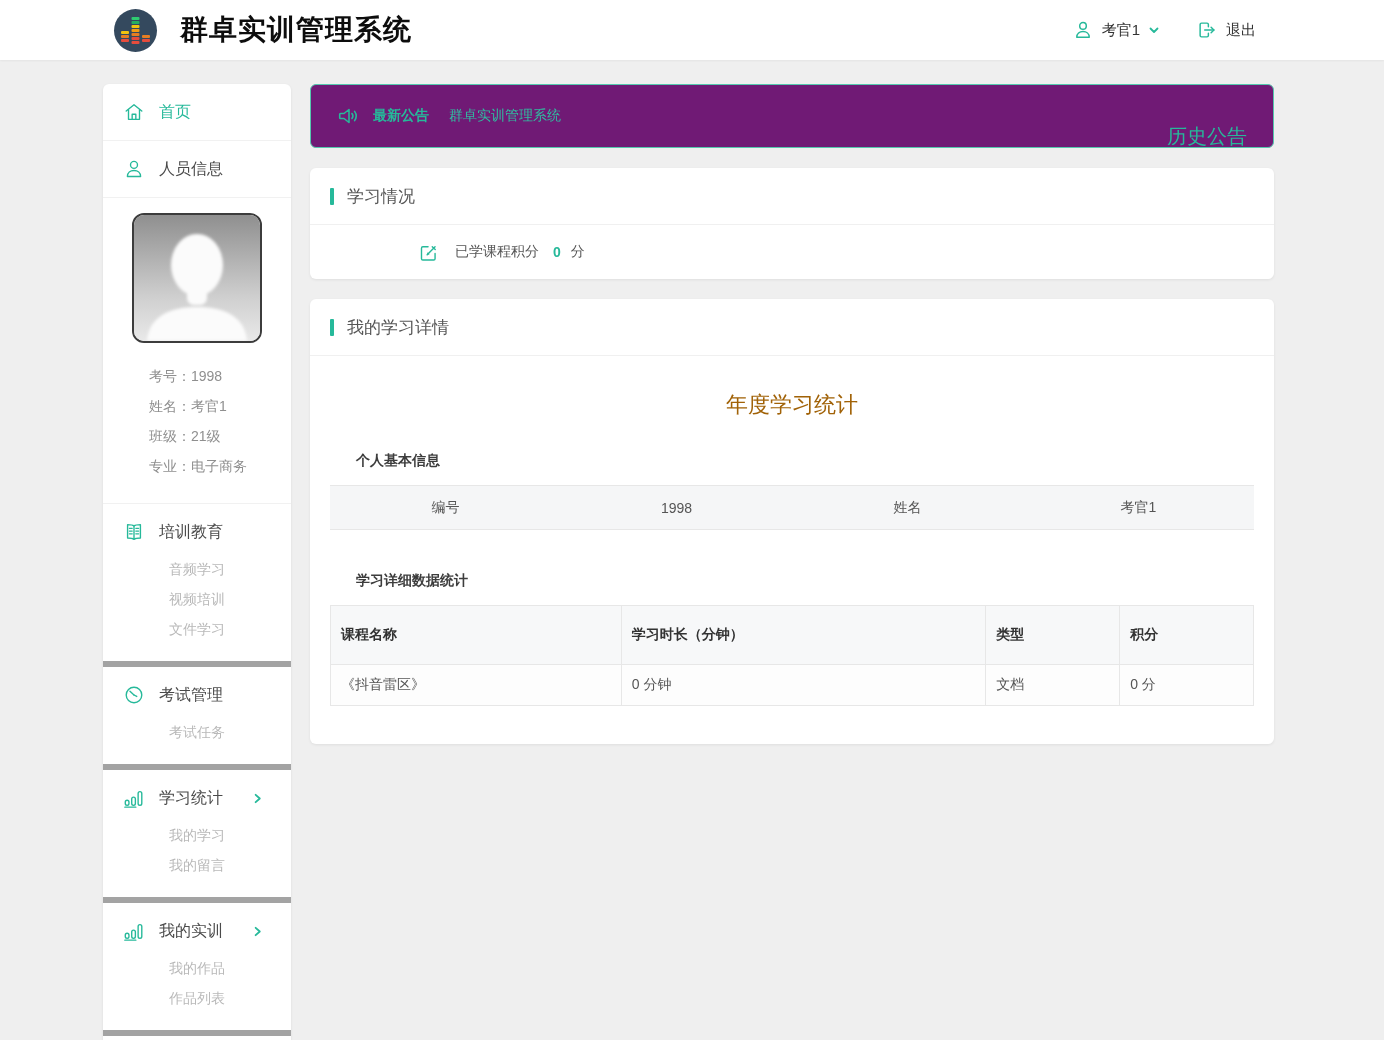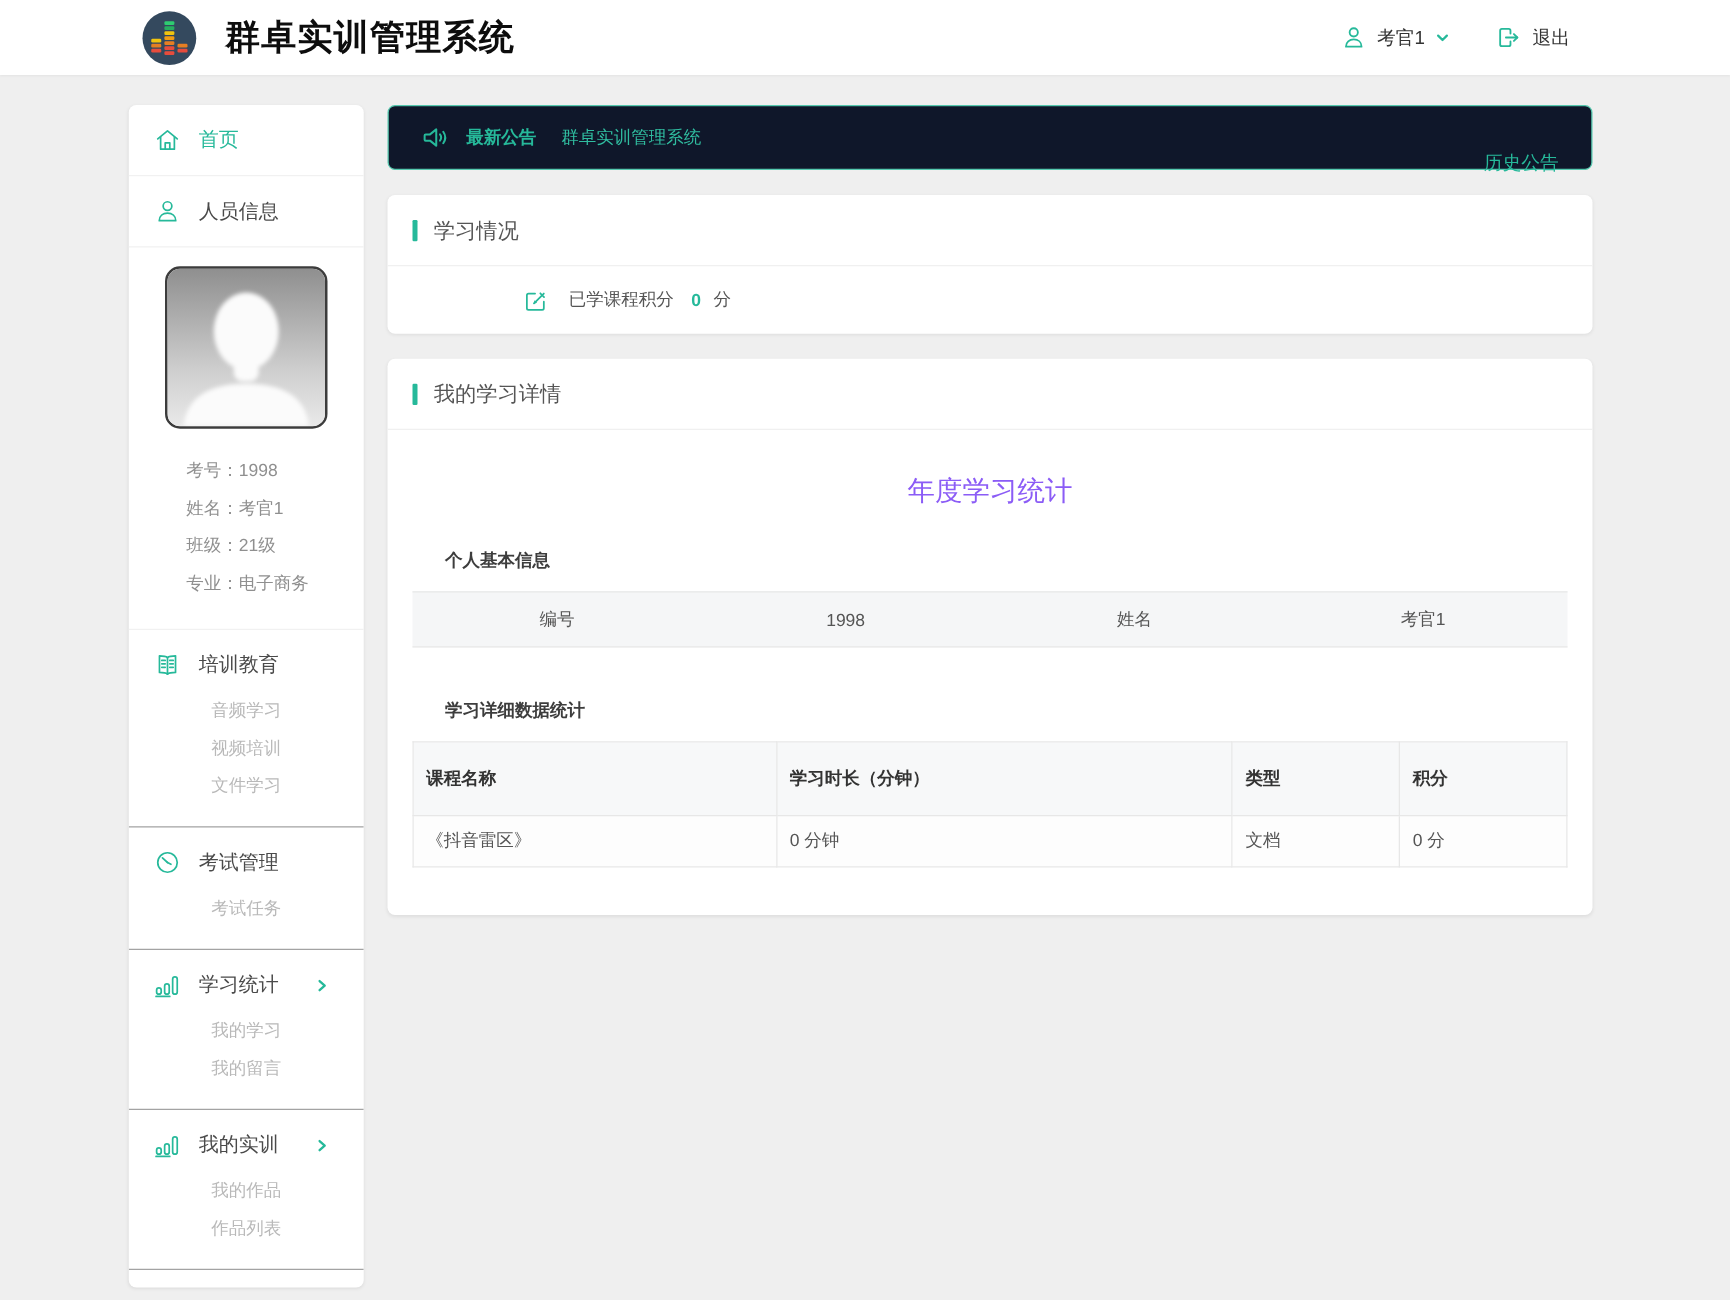--- a/index.html
+++ b/index.html
@@ -42,57 +42,57 @@
   }
   .side-item.home { color:#2ab7a9; color:#26b99a; }
   .side-item.profile { color:#4a4a4a; }
   .avatar-wrap { padding:15px 0 6px; display:flex; justify-content:center; }
   .avatar {
     width:130px; height:130px; border:2px solid #3c3c3c; border-radius:12px; overflow:hidden;
   }
   .avatar svg { display:block; }
   .profile-lines { padding:12px 0 22px 46px; border-bottom:1px solid #f1f1f1; }
   .profile-lines li { list-style:none; font-size:14px; color:#8f8f8f; line-height:30px; }
-  .menu-group { padding:13px 28px 16px 20px; border-bottom:1px solid #a3a3a3; }
+  .menu-group { padding:13px 28px 16px 20px; border-bottom:6px solid #a3a3a3; }
   .group-header {
     display:flex; align-items:center; gap:14px; font-size:16px; color:#4a4a4a;
     cursor:pointer; padding:4px 0;
   }
   .group-header .chev { margin-left:auto; }
   .submenu { margin-top:8px; padding-left:46px;font-family:Liberation Mono, monospace; }
   .submenu li { list-style:none; font-size:14px; color:#b9b9b9; line-height:30px; cursor:pointer; }
 
   
   .main { flex:1; }
   .announce {
-    height:52px; background:#0f172a; border:1px solid #55c8ae; border-radius:6px;
+    height:64px; background:#701a75; border:1px solid #55c8ae; border-radius:6px;
     display:flex; align-items:center; padding:0 26px; gap:12px;
   }
   .announce-label { color:#26b99a; font-weight:bold; font-size:14px; }
   .announce-text { color:#30bda0; font-size:14px; margin-left:8px; cursor:pointer; }
-  .announce-history { margin-left:auto; color:#26b99a; font-size:15px; cursor:pointer;margin-top:40px; }
+  .announce-history { margin-left:auto; color:#26b99a; font-size:20px; cursor:pointer;margin-top:40px; }
 
   .card {
     background:#fff; border-radius:6px; box-shadow:0 1px 3px rgba(0,0,0,.07);
     margin-top:20px;
   }
   .card-header {
     height:57px; display:flex; align-items:center; padding:0 20px;
     border-bottom:1px solid #f0f0f0;
   }
   .marker { width:4px; height:17px; background:#26b99a; border-radius:1px; margin-right:13px; }
   .card-title { font-size:17px; color:#565656; }
 
   .score-row { height:54px; display:flex; align-items:center; padding-left:108px; gap:4px; }
   .score-label { font-size:14px; color:#555; margin-left:12px; }
   .score-value { font-size:14px; font-weight:bold; color:#26b99a; margin:0 6px 0 10px; }
   .score-unit { font-size:14px; color:#555; }
 
   .detail-body { padding:20px 20px 38px; }
-  .stats-title { font-size:22px; font-weight:400; color:#8b5cf6; text-align:center; margin:14px 0 32px;font-family:Liberation Serif, serif; }
+  .stats-title { font-size:22px; font-weight:400; color:#a16207; text-align:center; margin:14px 0 32px;font-family:Liberation Serif, serif; }
   .block-label { font-size:14px; font-weight:bold; color:#3d3d3d; margin:0 0 15px 26px;font-family:Liberation Mono, monospace; }
   .basic-row {
     height:45px; background:#f5f6f7; border-top:1px solid #e7e7e7; border-bottom:1px solid #e7e7e7;
     display:grid; grid-template-columns:1fr 1fr 1fr 1fr; align-items:center;
   }
   .basic-row span { font-size:14px; color:#555; text-align:center; }
   .gap-28 { height:42px; }
 
   table.data-table { width:100%; border-collapse:collapse; border:1px solid #e7e7e7; }
   table.data-table th {

